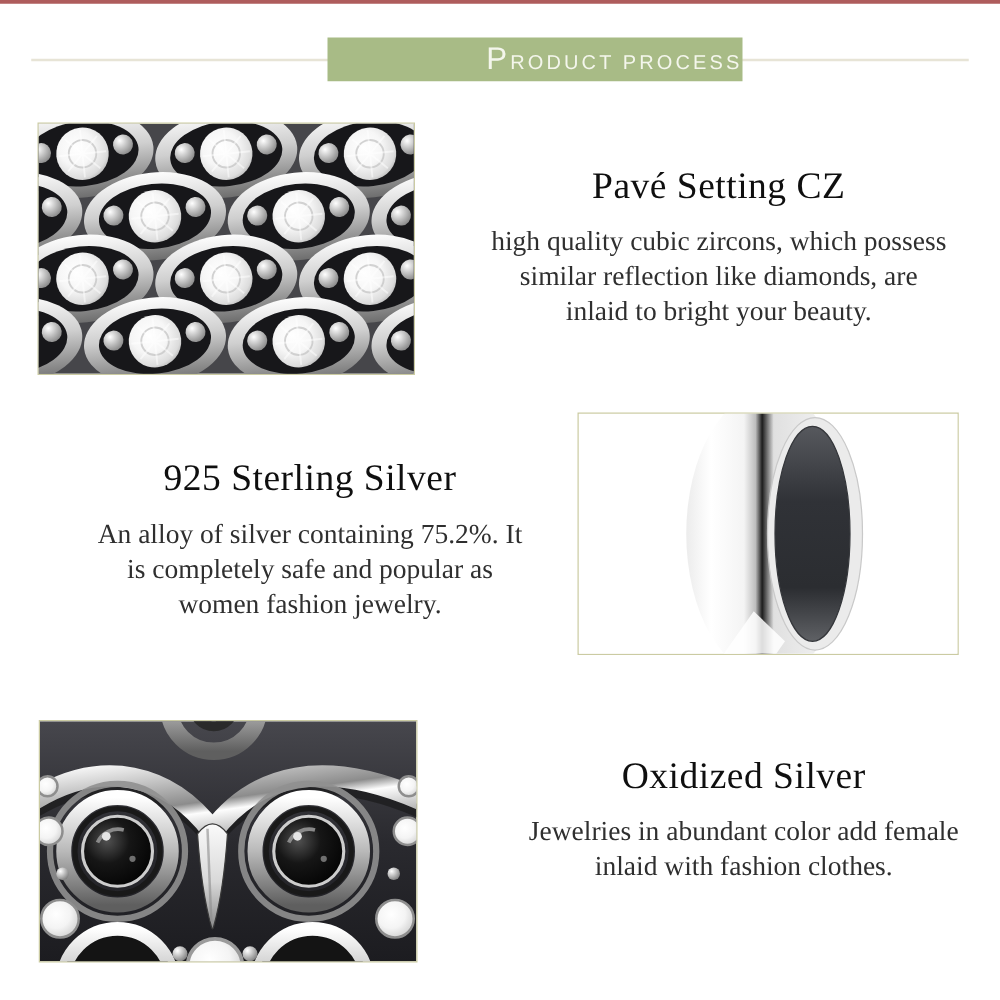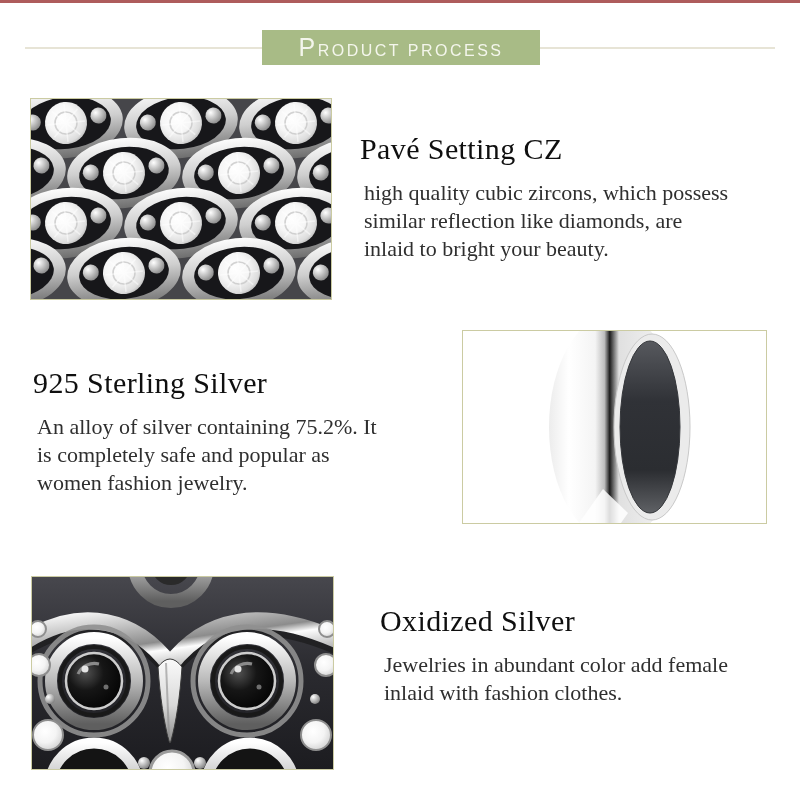--- a/index.html
+++ b/index.html
@@ -5,33 +5,33 @@
   html,body { margin:0; padding:0; background:#fff; }
   .page { position:relative; width:800px; height:800px; background:#ffffff; overflow:hidden;
           font-family:"Liberation Serif", serif; }
 
   .top-accent-bar { position:absolute; top:0; left:0; width:800px; height:3px;
                     background:var(--top-bar,#ae5c5c); }
 
   .header-rule { position:absolute; top:47px; left:25px; width:750px; height:2px;
                  background:var(--header-line,#e7e4d6); }
 
-  .banner { position:absolute; left:262px; top:30px; width:278px; height:35px; margin:0;
+  .banner { position:absolute; left:262px; top:30px; width:332px; height:35px; margin:0;
             background:var(--banner,#a8bb86); color:var(--banner-text,#f4f6ec);
             font-family:"Liberation Sans", sans-serif; font-weight:400;
-            font-size:16px; letter-spacing:2.5px; line-height:35px; text-align:center; }
+            font-size:16px; letter-spacing:2.5px; line-height:35px; text-align:right; }
   .banner::first-letter { font-size:25px; }
 
   .photo { position:absolute; border:1px solid var(--image-border,#cbcba2); background:#fff; }
   .photo svg { display:block; }
   #photo-pave { left:30px;  top:98px;  }
   #photo-ring { left:462px; top:330px; }
   #photo-owl  { left:31px;  top:576px; }
 
-  .text-block { position:absolute; }
+  .text-block { position:absolute;text-align:center; }
   #text-pave     { left:360px; top:132px; width:430px; }
   #text-silver   { left:33px;  top:366px; width:430px; }
   #text-oxidized { left:380px; top:604px; width:430px; }
 
   .section-title { margin:0 0 12px 0; font-size:30px; font-weight:400; letter-spacing:0.4px;
                    color:var(--title-text,#0f0f0f); line-height:1.15; }
   .section-desc  { margin:4px; font-size:22px; line-height:28px;
                    color:var(--body-text,#2f2f2f); white-space:pre-line; }
 </style>
 </head>

